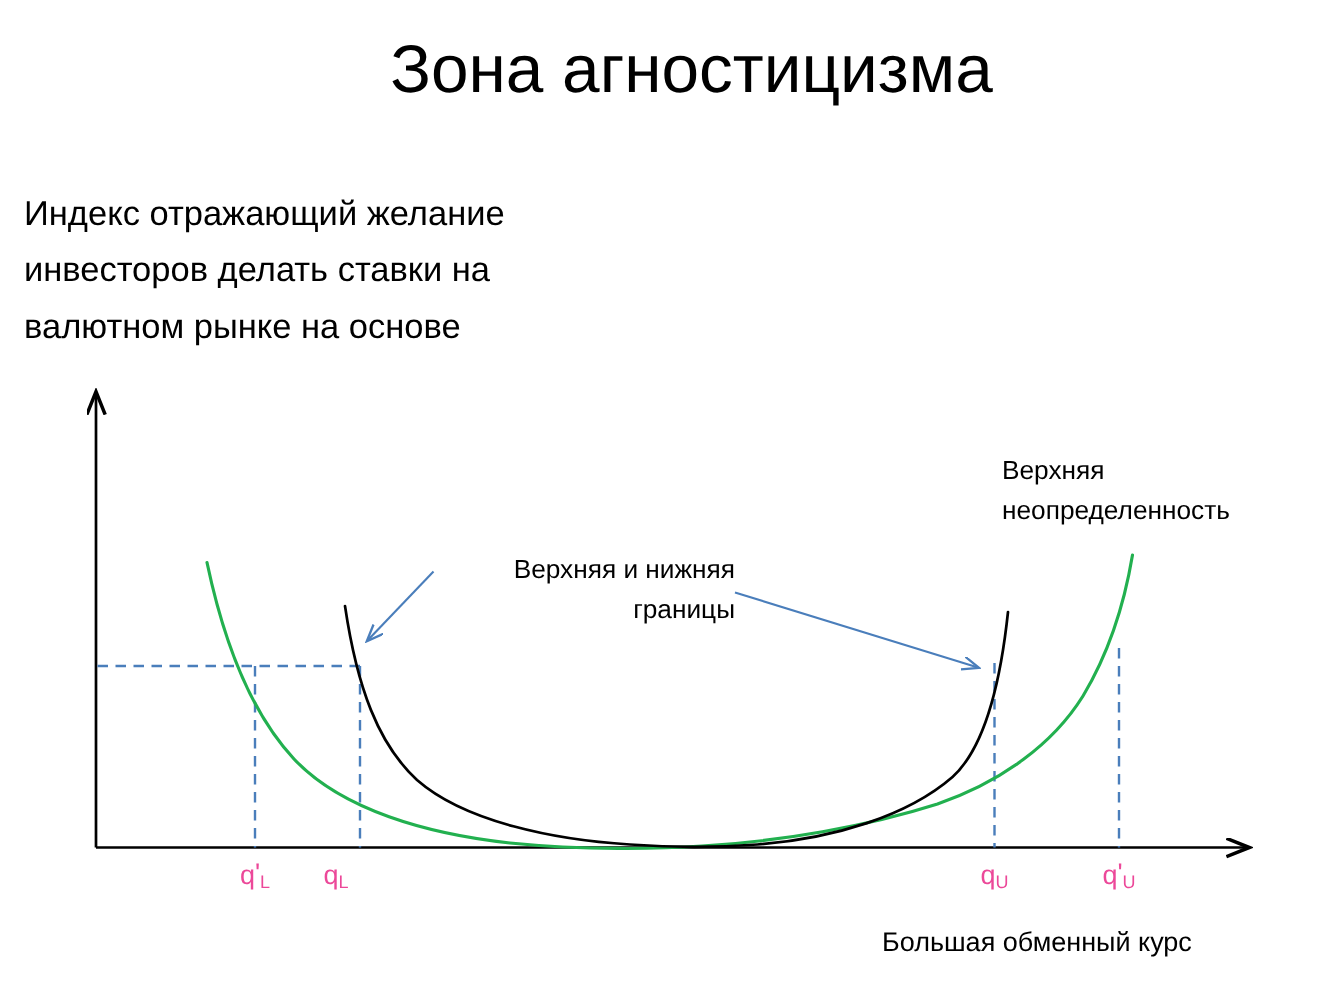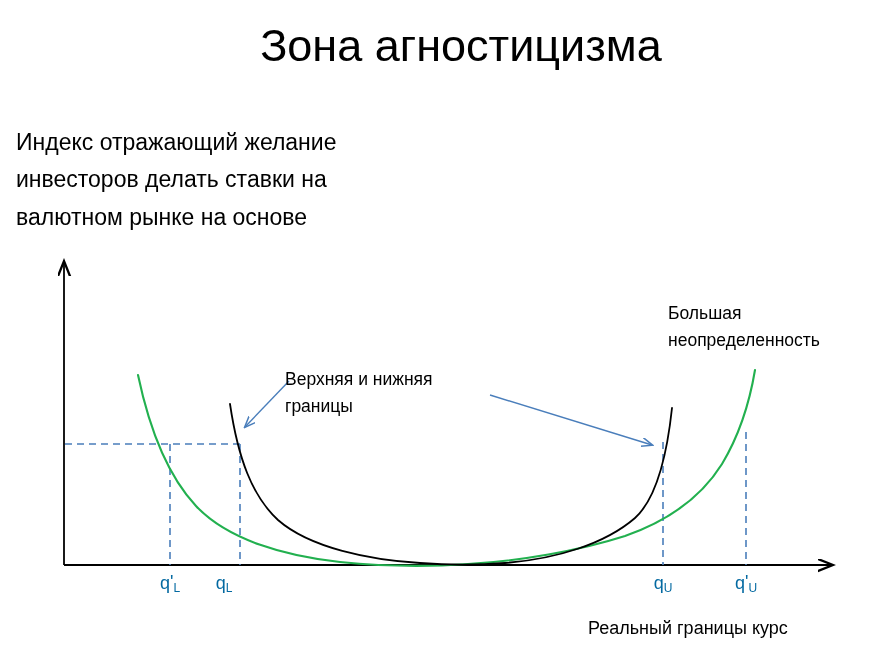--- a/index.html
+++ b/index.html
@@ -52,32 +52,33 @@
   .anno {
     position: absolute;
     font-size: 17.5px;
     line-height: 1.55;
     color: #000000;
   }
   #anno-bounds {
     left: 285px;
     top: 366px;
     width: 205px;
+    text-align: right;
   }
   #anno-uncertainty {
     left: 668px;
     top: 300px;
     width: 215px;
   }
   #anno-bounds .line, #anno-uncertainty .line { display: block; white-space: nowrap; }
 
   .axis-tick-label {
     position: absolute;
     font-size: 18px;
-    color: #0369a1;
+    color: #ec4899;
     transform: translateX(-50%);
     white-space: nowrap;
   }
   .axis-tick-label sub {
     font-size: 12px;
     vertical-align: baseline;
     position: relative;
     top: 3px;
     left: 0px;
   }
@@ -149,32 +150,32 @@
 
     <line x1="490" y1="395" x2="652" y2="445" stroke="#4a7ebb" stroke-width="1.4" marker-end="url(#arrowhead-blue)"></line>
   </svg>
 
   <div class="anno" id="anno-bounds">
     <span class="line">Верхняя и нижняя</span>
     <span class="line">границы</span>
   </div>
 
   <div class="anno" id="anno-uncertainty">
-    <span class="line">Большая</span>
+    <span class="line">Верхняя</span>
     <span class="line">неопределенность</span>
   </div>
 
   <div class="axis-tick-label" id="tick-0" style="left:170px; top:573px;">
     <span>q</span><span class="prime">'</span><sub>L</sub>
   </div>
   <div class="axis-tick-label" id="tick-1" style="left:224px; top:573px;">
     <span>q</span><span class="prime"></span><sub>L</sub>
   </div>
   <div class="axis-tick-label" id="tick-2" style="left:663px; top:573px;">
     <span>q</span><span class="prime"></span><sub>U</sub>
   </div>
   <div class="axis-tick-label" id="tick-3" style="left:746px; top:573px;">
     <span>q</span><span class="prime">'</span><sub>U</sub>
   </div>
 
-  <div id="xaxis-title">Реальный границы курс</div>
+  <div id="xaxis-title">Большая обменный курс</div>
 
 </div>
 
 </body></html>

